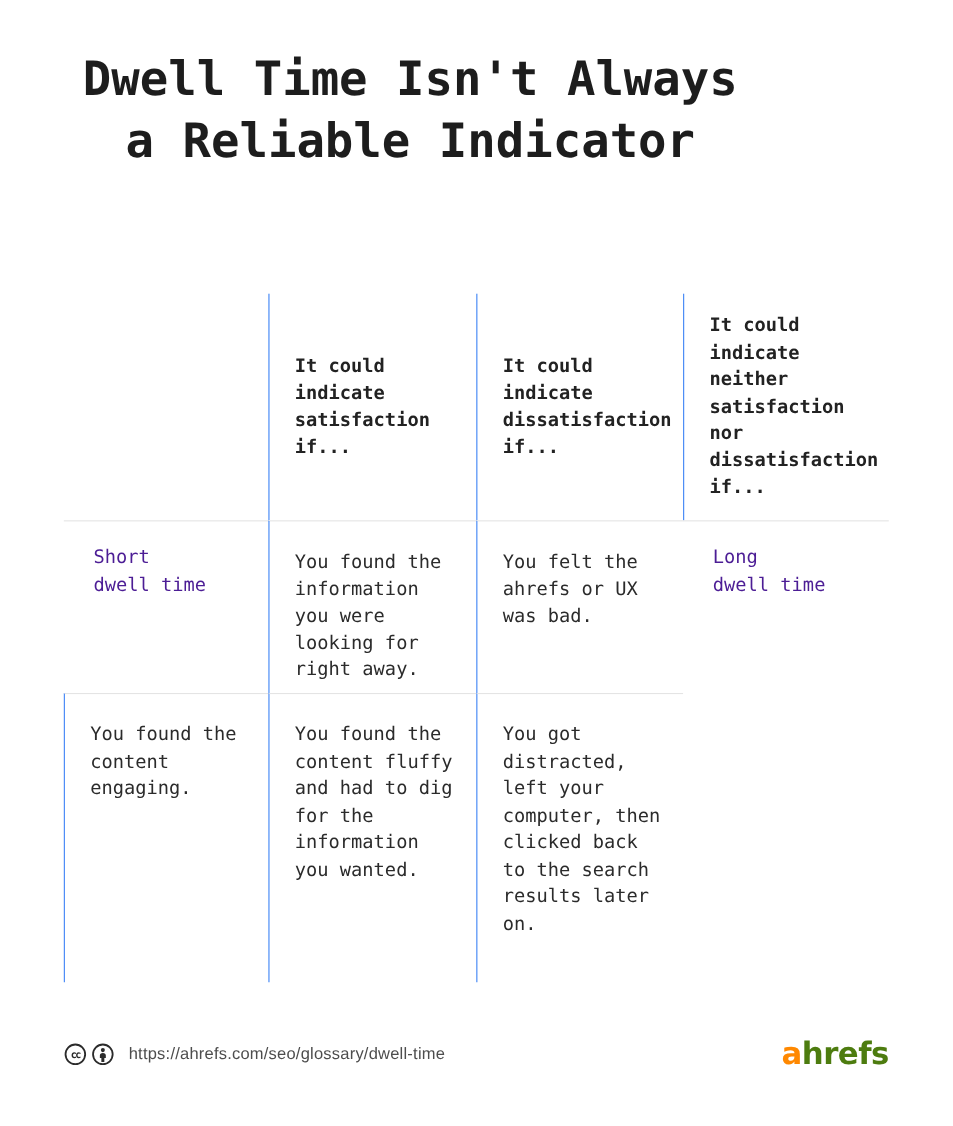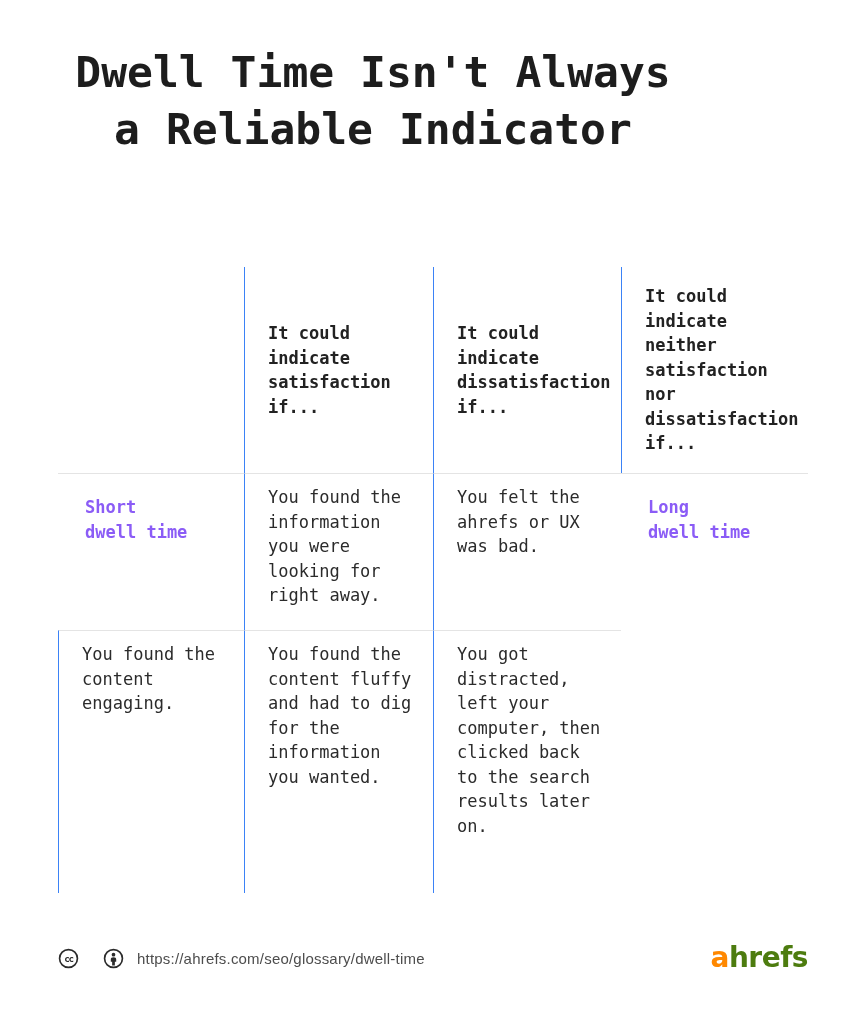--- a/index.html
+++ b/index.html
@@ -48,43 +48,43 @@
   .v-line { border-left: 1px solid #3b82f6; }
   .h-line { border-top: 1px solid #e4e4e4; }
   .head-cell {
     font-weight: bold;
     color: #222222;
     display: flex;
     align-items: center;
     padding: 0 6px 0 23px;
   }
   .body-cell {
-    padding: 11px 18px 0 23px;
+    padding: 25px 18px 0 23px;
   }
   .label-cell {
-    font-weight: bold;
-    color: #8b5cf6;
+    font-weight: normal;
+    color: #4c1d95;
     white-space: pre-line;
     padding: 21px 10px 0 27px;
   }
 
   
   .footer {
     position: absolute;
     left: 58px;
     right: 58px;
     top: 943px;
     height: 30px;
     display: flex;
     align-items: center;
   }
   .license-icons {
     display: flex;
     align-items: center;
-    gap: 24px;
+    gap: 4px;
   }
   .license-icons svg { display: block; }
   .footer-url {
     margin-left: 13px;
     font-family: "Liberation Sans", sans-serif;
     font-size: 15px;
     color: #4d4d4d;
     letter-spacing: 0.2px;
   }
   .logo {

